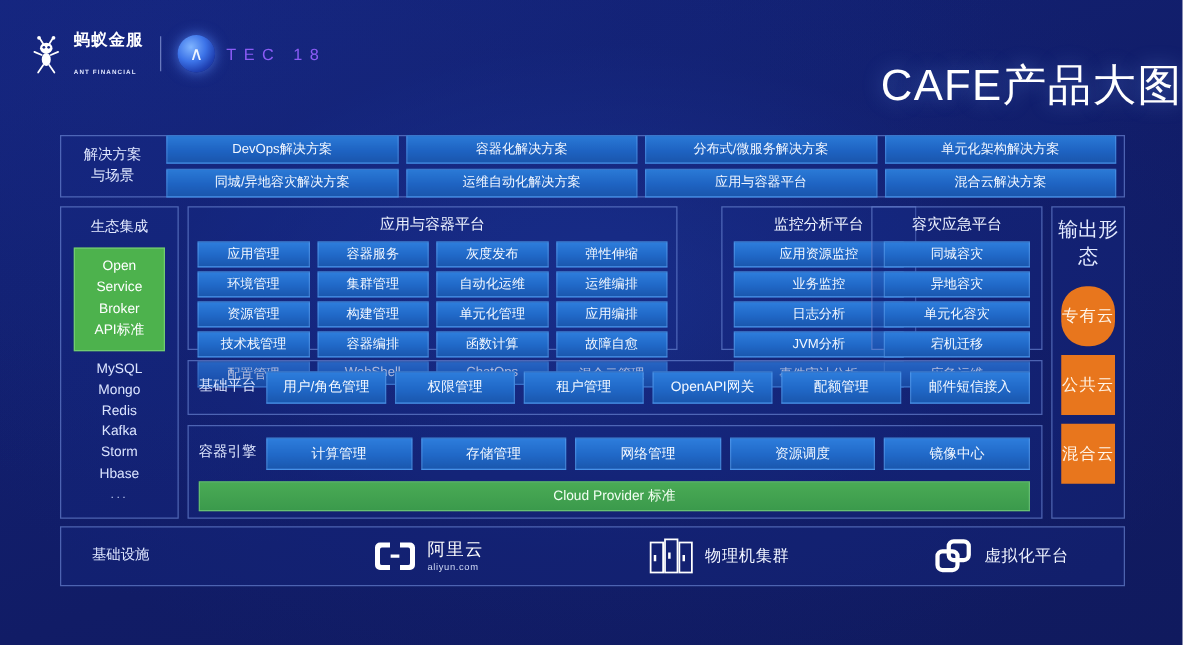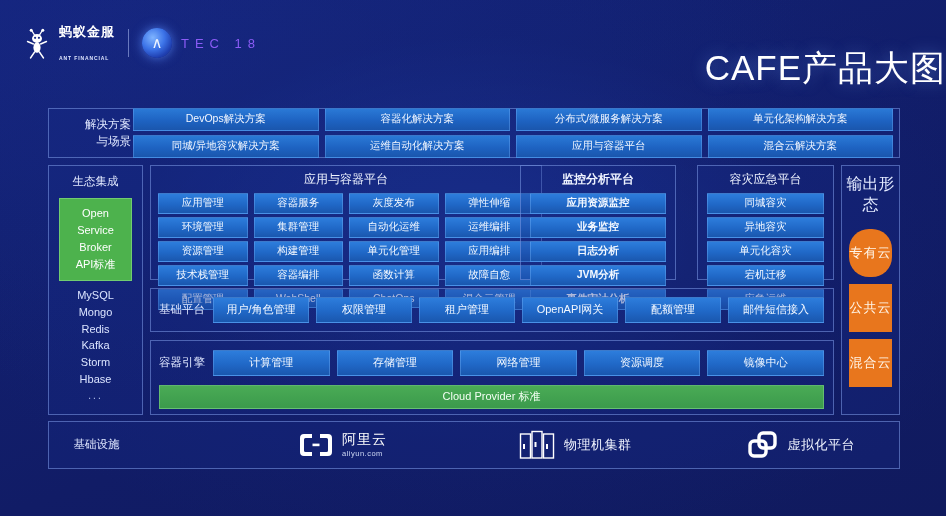--- a/index.html
+++ b/index.html
@@ -37,21 +37,21 @@
      font-size:35px; font-weight:400; letter-spacing:1px; color:#ffffff;
      text-shadow:0 0 16px rgba(120,170,255,.45); }
 
   
   .frame { position:absolute; border:1px solid rgba(125,155,230,0.55);
      background: rgba(22,42,135,0.30); }
   .rowlabel { color:#dfe7ff; font-size:11.5px; line-height:1.5; text-align:center; }
 
   
   #solutions { left:48px; top:108px; width:852px; height:50px; display:flex; align-items:center; }
-  #solutions .lab { width:82px; flex:0 0 82px;text-align:right; }
+  #solutions .lab { width:82px; flex:0 0 82px; }
   #solutions .grid { flex:1; display:flex; flex-direction:column; gap:4px; padding:0 6px 0 2px; }
   #solutions .line { display:flex; gap:6px; }
   .pill { background:linear-gradient(180deg,#2a79d6 0%, #1e63c2 55%, #1a56ad 100%);
      border:1px solid rgba(120,180,255,.35);
      color:#f2f7ff; font-size:10.5px; text-align:center; padding:3px 0 4px;
      white-space:nowrap; flex:1; }
   .panel { position:absolute; border:1px solid rgba(125,155,230,0.55); background:rgba(22,42,135,0.30); }
 
   
   #eco { left:48px; top:165px; width:95px; height:250px; }
@@ -66,21 +66,21 @@
 
   
   #appcont { left:150px; top:165px; width:392px; height:115px; }
   .pttl { text-align:center; font-size:12px; color:#eef3ff; padding:5px 0 5px; }
   .cellgrid { display:flex; gap:6px; padding:0 7px 6px; }
   .cellcol { flex:1; display:flex; flex-direction:column; gap:3px; }
   .cell { background:linear-gradient(180deg,#2d7ddc 0%, #2068c7 55%, #1a57ae 100%);
      border:1px solid rgba(125,185,255,.35);
      color:#f3f8ff; font-size:10.5px; text-align:center; padding:2px 0 3px; white-space:nowrap; }
 
-  #monitor { left:520px; top:165px; width:156px; height:115px;font-weight:bold; }
+  #monitor { left:577px; top:165px; width:156px; height:115px; }
   #drp     { left:697px; top:165px; width:137px; height:115px; }
   .onecol { padding:0 9px 6px; display:flex; flex-direction:column; gap:3px; }
 
   
   #output { left:841px; top:165px; width:59px; height:250px; }
   #output .ttl { text-align:center; font-size:16px; color:#e3eaff; padding-top:8px; }
   #output .obox { margin:7px 7px 0; height:48px; background:#e8761d;
      display:flex; align-items:center; justify-content:center;
      color:#fff5e8; font-size:13px; letter-spacing:1px; }
   #output .obox:nth-of-type(2) { margin-top:13px;border-radius:20px; }

